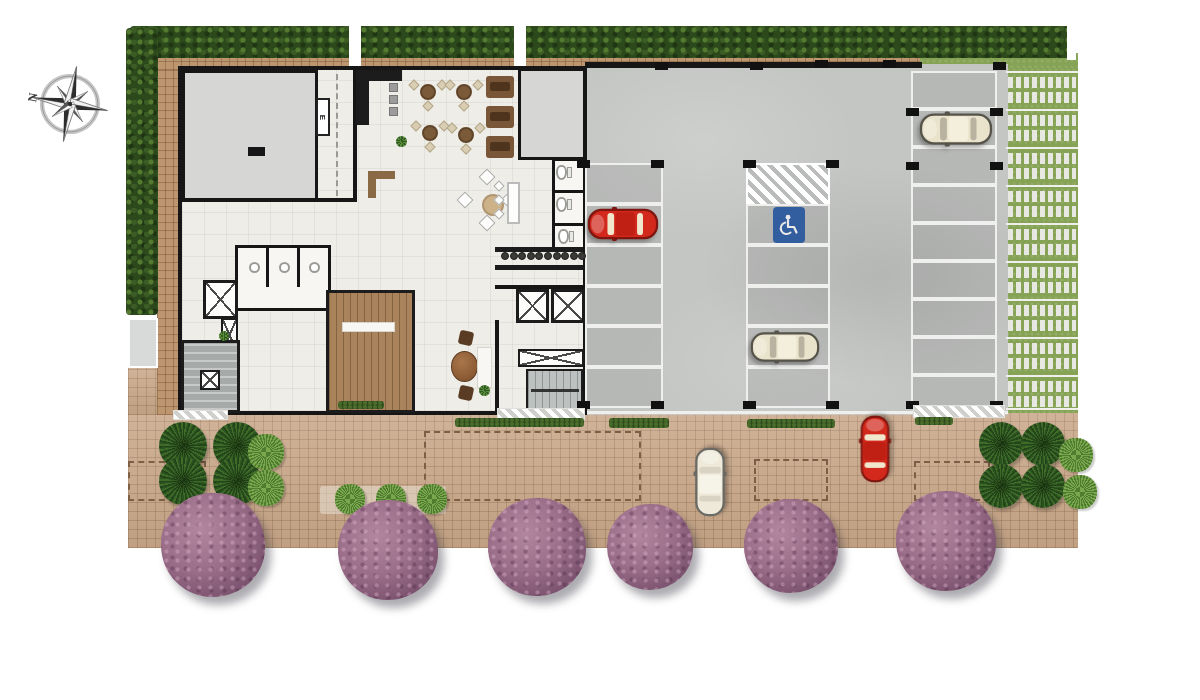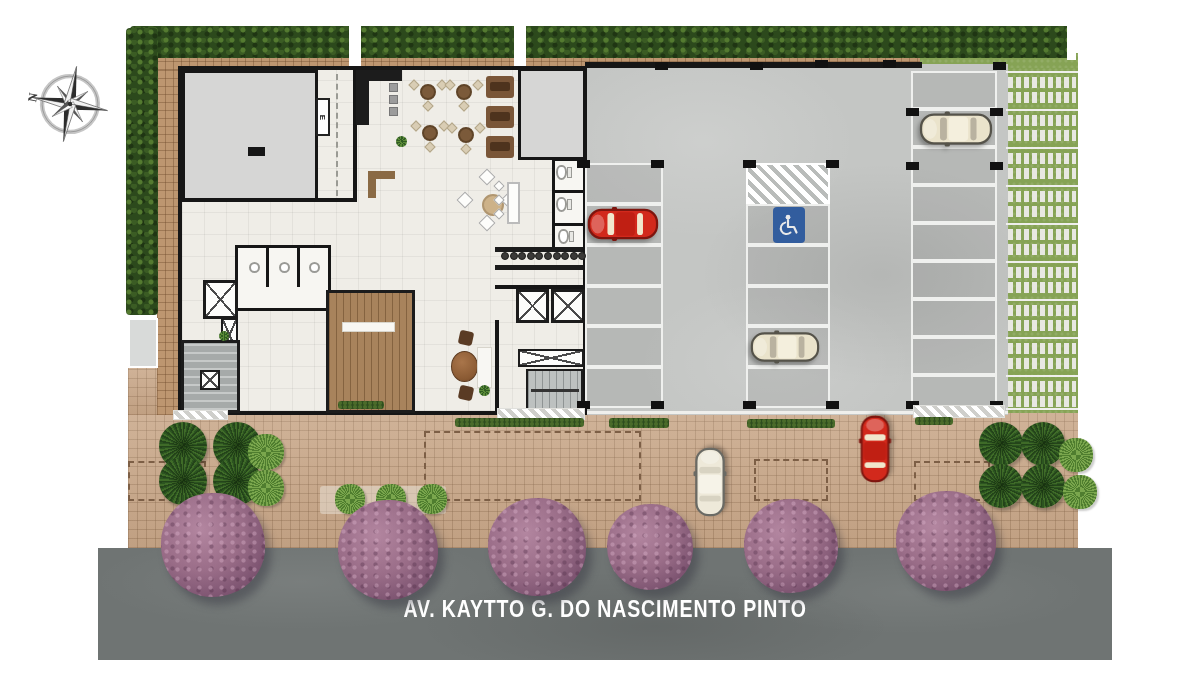--- a/index.html
+++ b/index.html
@@ -99,23 +99,20 @@
     background-image:
       repeating-linear-gradient(90deg, #e8e8e2 0 5px, transparent 5px 8px),
       repeating-linear-gradient(90deg, #e8e8e2 0 5px, transparent 5px 8px);
     background-size:100% 11px,100% 11px;background-position:0 1px,0 16px;}
 </style>
 </head>
 <body>
 
 <div id="plan">
 
-  <div class="street" style="left:98px;top:548px;width:1014px;height:112px;">
-    <div class="street-label">AV. KAYTTO G. DO NASCIMENTO PINTO</div>
-  </div>
 
   <div class="brick" style="left:128px;top:413px;width:950px;height:135px;"></div>
   <div class="brick" style="left:128px;top:368px;width:50px;height:47px;"></div>
   <div class="border-brick" style="left:157px;top:56px;width:21px;height:359px;"></div>
   <div class="border-brick" style="left:157px;top:56px;width:768px;height:14px;"></div>
 
   <div class="lawn" style="left:920px;top:53px;width:158px;height:22px;"></div>
   <div class="lawn" style="left:1006px;top:68px;width:72px;height:345px;"></div>
   <div id="pavers" style="left:0;top:0;width:0;height:0;"></div>
 

